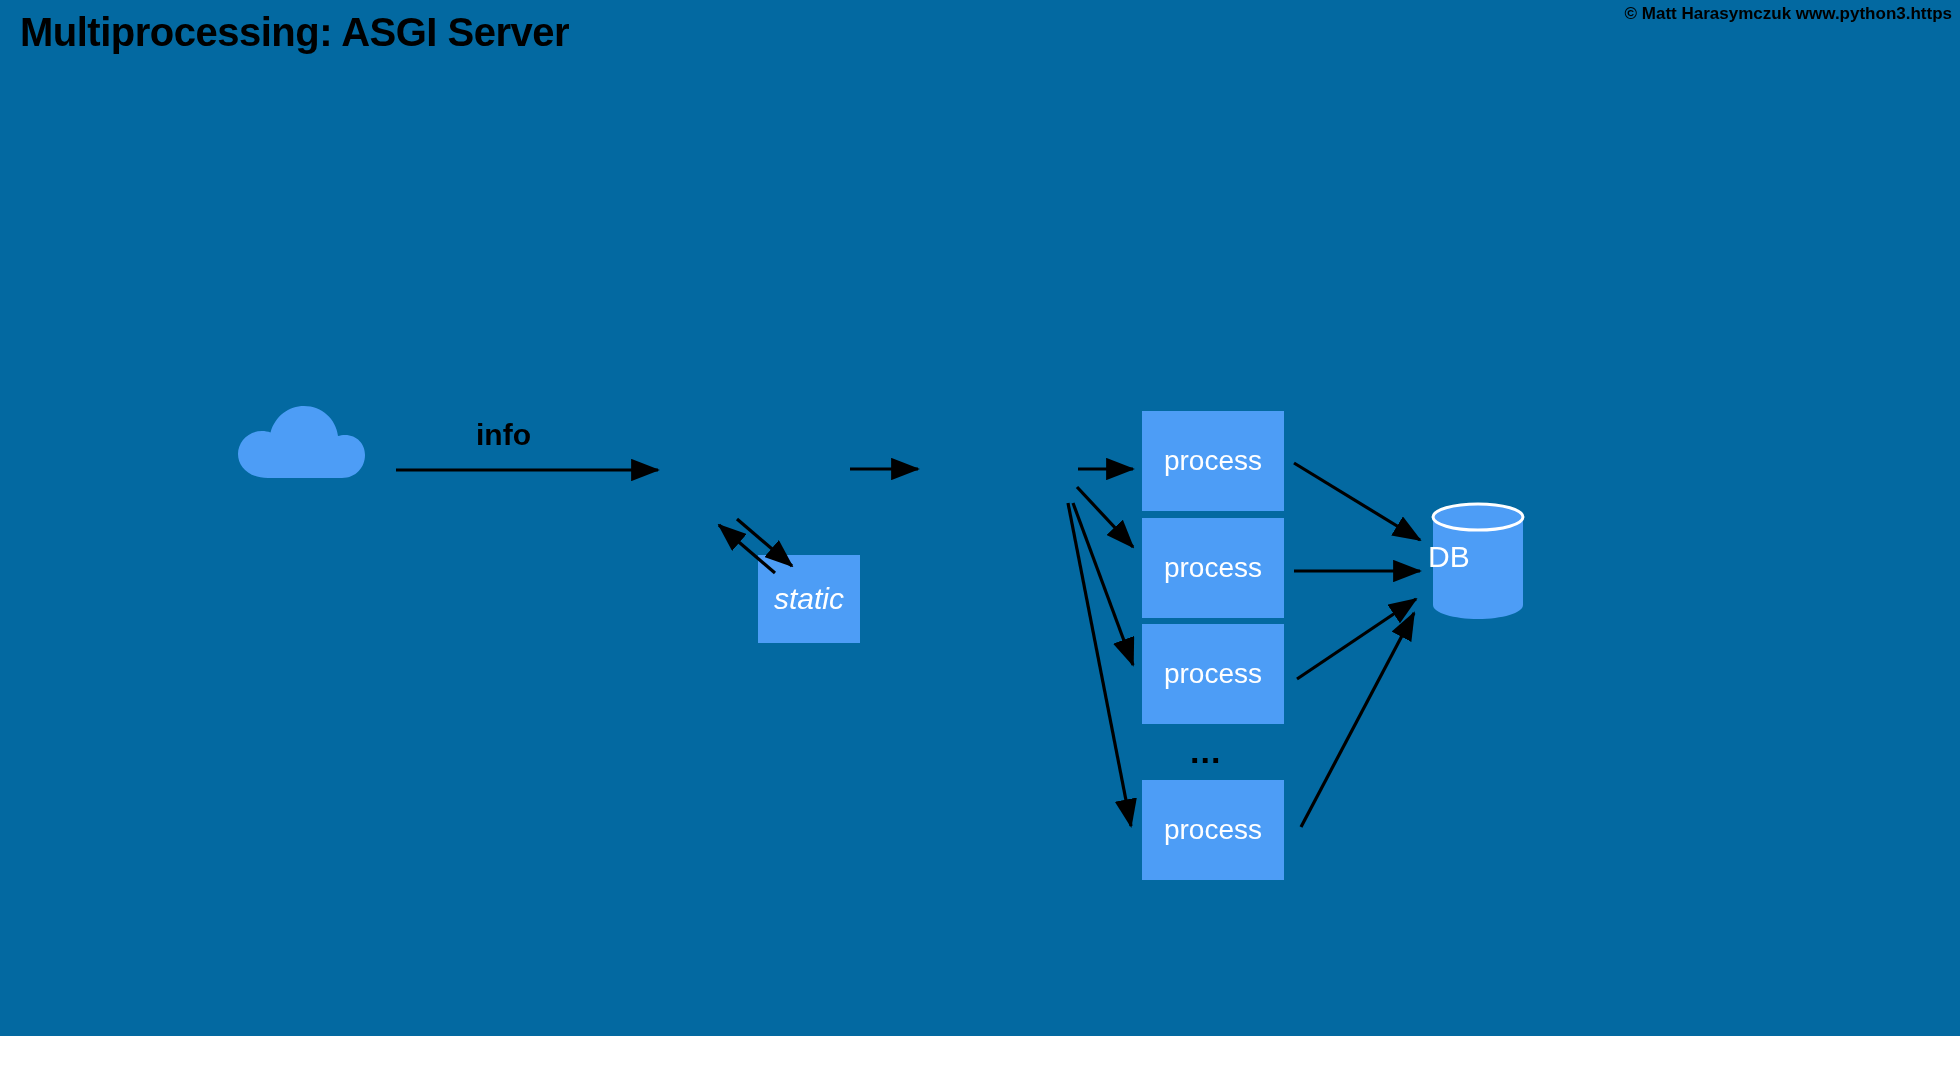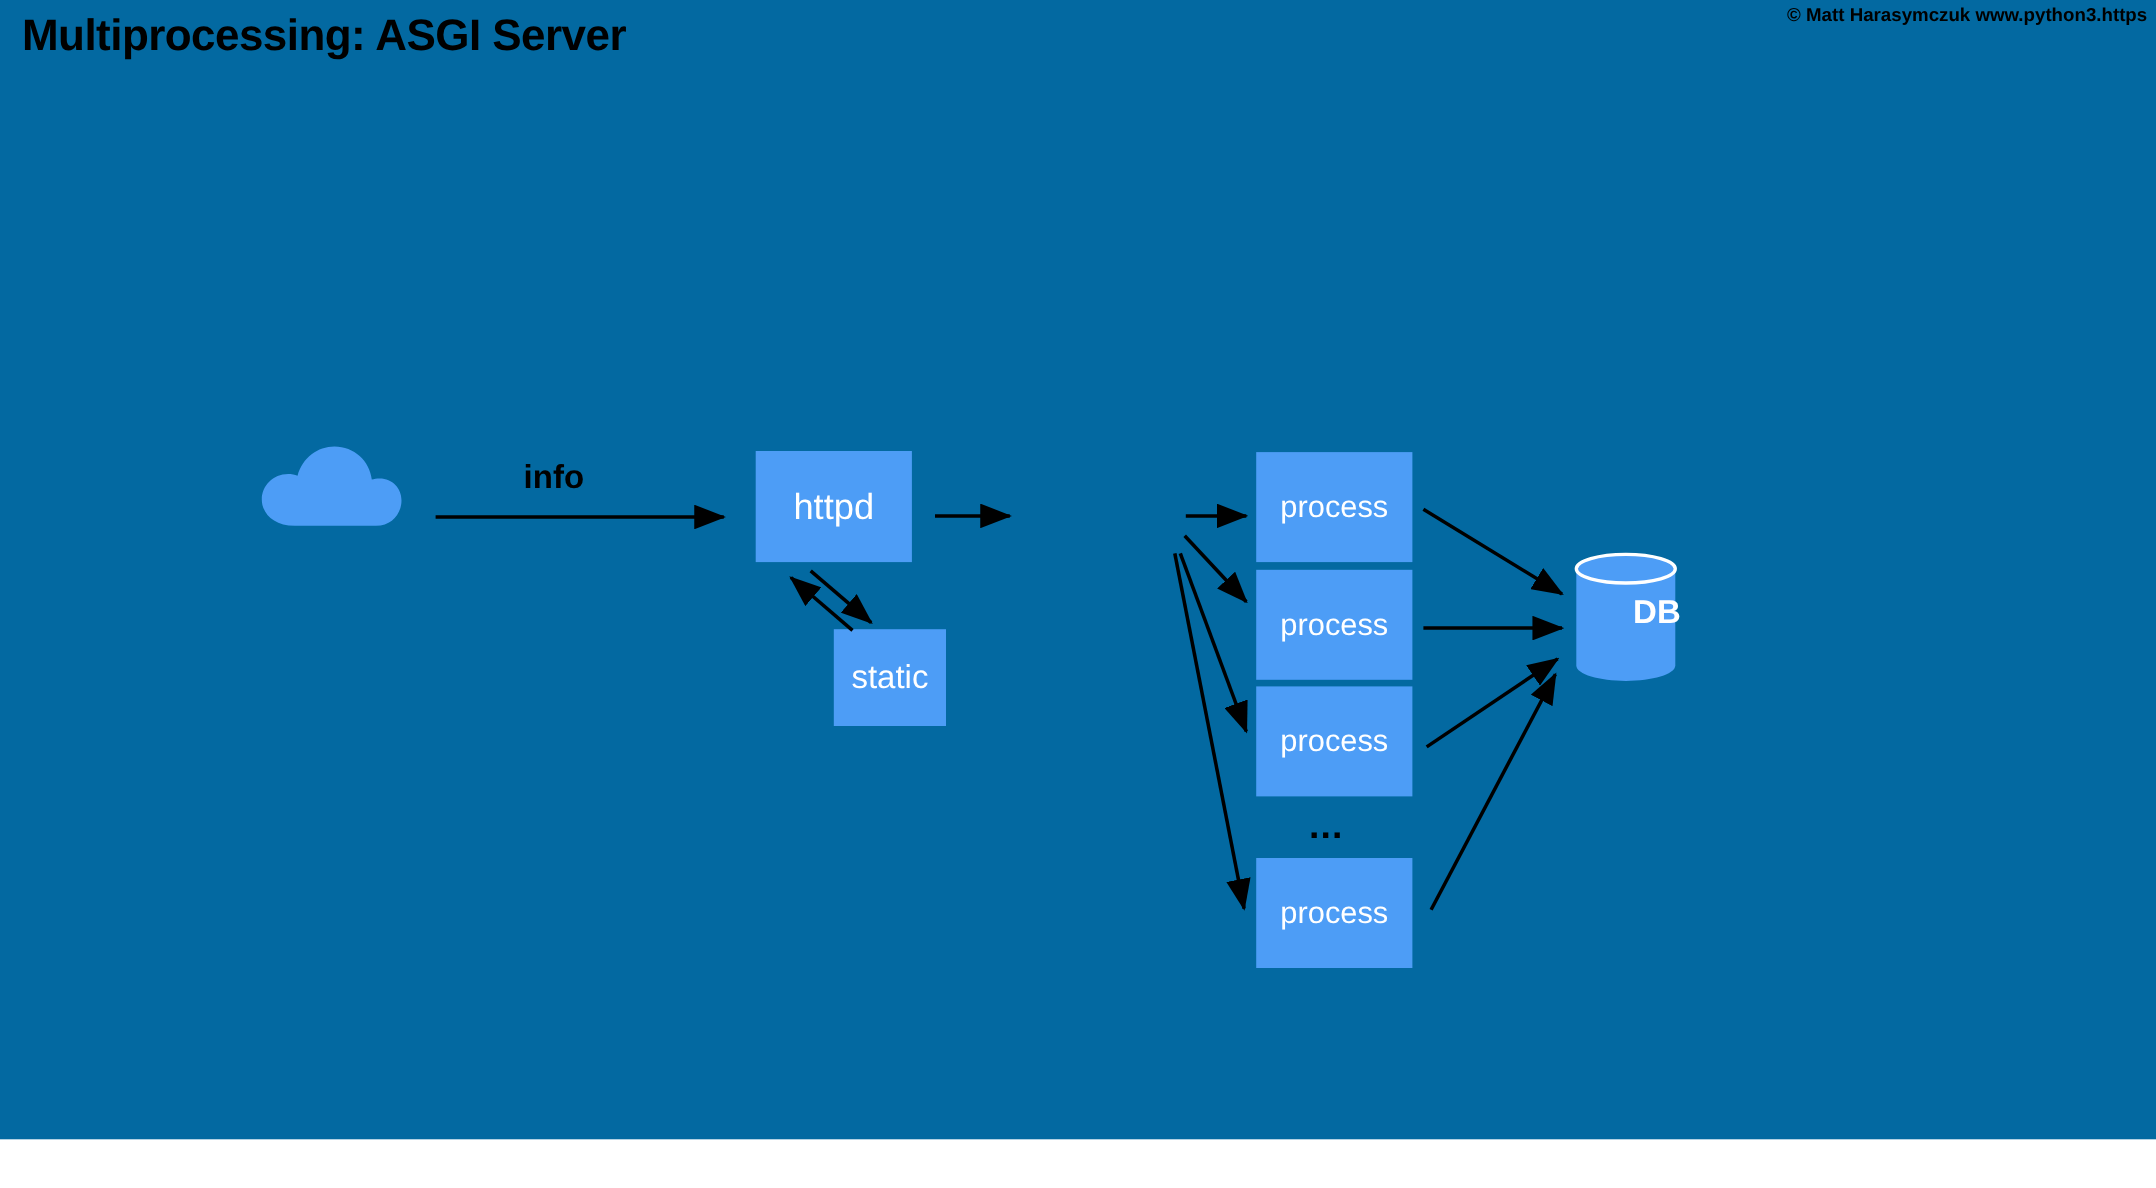--- a/index.html
+++ b/index.html
@@ -46,21 +46,21 @@
     box-sizing: border-box;
   }
   .node-label {
     color: #ffffff;
     font-weight: normal;
     line-height: 1;
     white-space: nowrap;
   }
   #node-httpd { left: 687px; top: 410px; width: 142px; height: 101px; }
   #node-httpd .node-label { font-size: 33px; }
-  #node-static { left: 758px; top: 572px; width: 102px; height: 88px; }
+  #node-static { left: 758px; top: 555px; width: 102px; height: 88px; font-style: italic; }
   #node-static .node-label { font-size: 30px; }
   #node-supervisor { left: 929px; top: 410px; width: 142px; height: 96px; }
   #node-supervisor .node-label { font-size: 25px; }
   .node-process { left: 1142px; width: 142px; height: 100px; justify-content: center; }
   .node-process .node-label { font-size: 28px; }
   #node-process-1 { top: 411px; }
   #node-process-2 { top: 518px; }
   #node-process-3 { top: 624px; }
   #node-process-4 { top: 780px; }
 
@@ -100,46 +100,42 @@
     stroke-width: 3.2;
     fill: none;
   }
   .cloud-svg { position: absolute; left: 232px; top: 400px; width: 136px; height: 80px; }
   .db-svg { position: absolute; left: 1428px; top: 500px; width: 100px; height: 122px; }
   #db-text {
     position: absolute;
     left: 1428px;
     top: 540px;
     width: 100px;
-    text-align: right;
+    text-align: left;
     color: #ffffff;
     font-size: 30px;
     white-space: nowrap;
-    font-weight: bold;
   }
 </style>
 </head>
 <body>
 
 <div id="canvas">
 
   <div id="page-title">Multiprocessing: ASGI Server</div>
   <div id="copyright">© Matt Harasymczuk www.python3.https</div>
 
   <svg class="cloud-svg" viewBox="0 0 136 80">
     <path d="M36 78 C16 78 6 66 6 54 C6 42 16 31 30 31 C33 31 36 31.5 38.5 32.5
              C43 16 57 6 72 6 C90 6 104 19 106 36 C108 35.5 110.5 35 113 35
              C125 35 133 44 133 55 C133 67 124 78 110 78 Z" fill="#4d9df6"></path>
   </svg>
 
   <div id="label-https">info</div>
 
-  <div class="node" id="node-httpd">
-    <span class="node-label">httpd</span>
-  </div>
 
   <div class="node" id="node-static">
     <span class="node-label">static</span>
   </div>
 
 
   <div class="node node-process" id="node-process-1">
     <span class="node-label">process</span>
   </div>
   <div class="node node-process" id="node-process-2">

